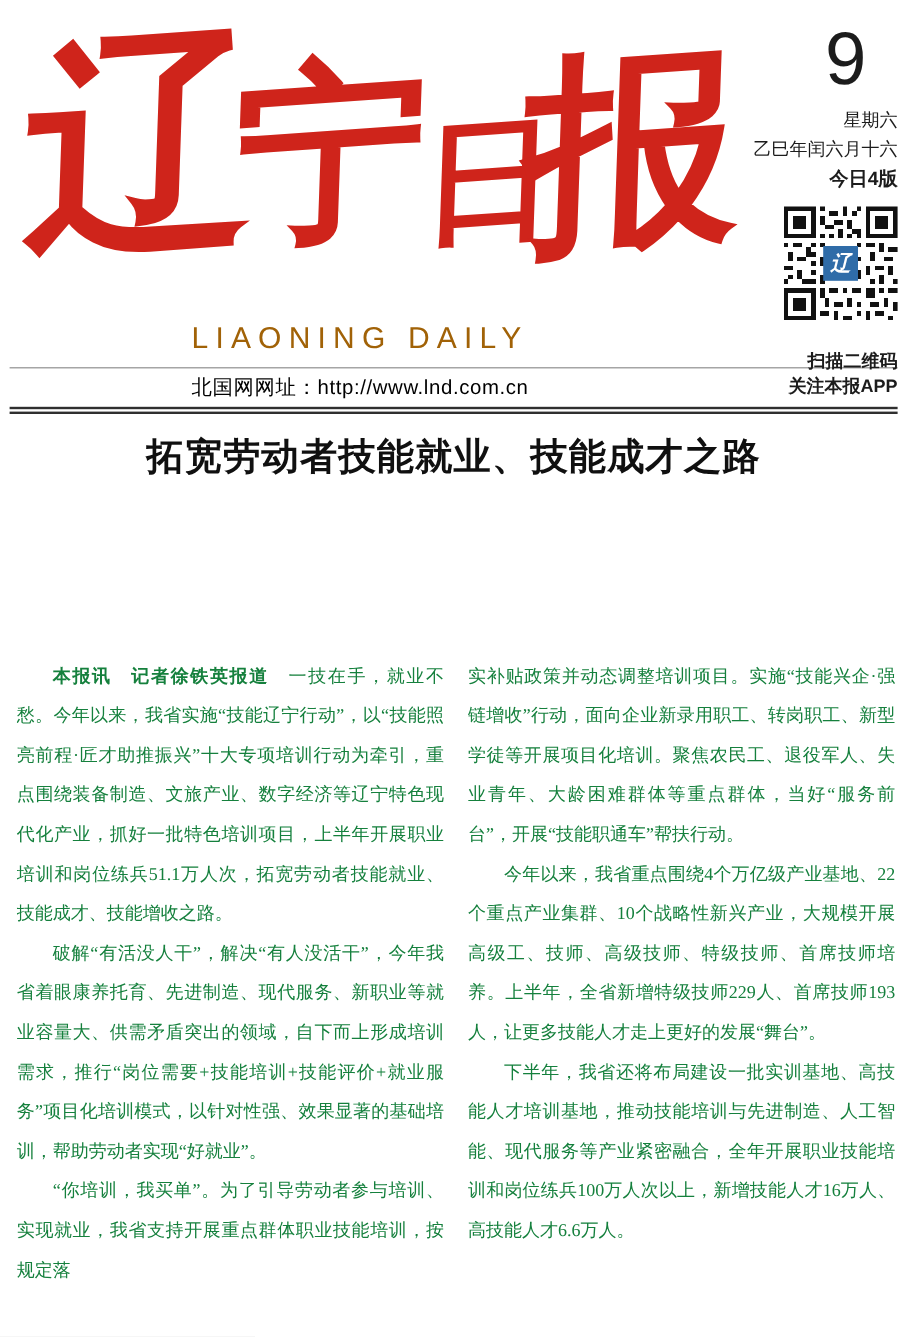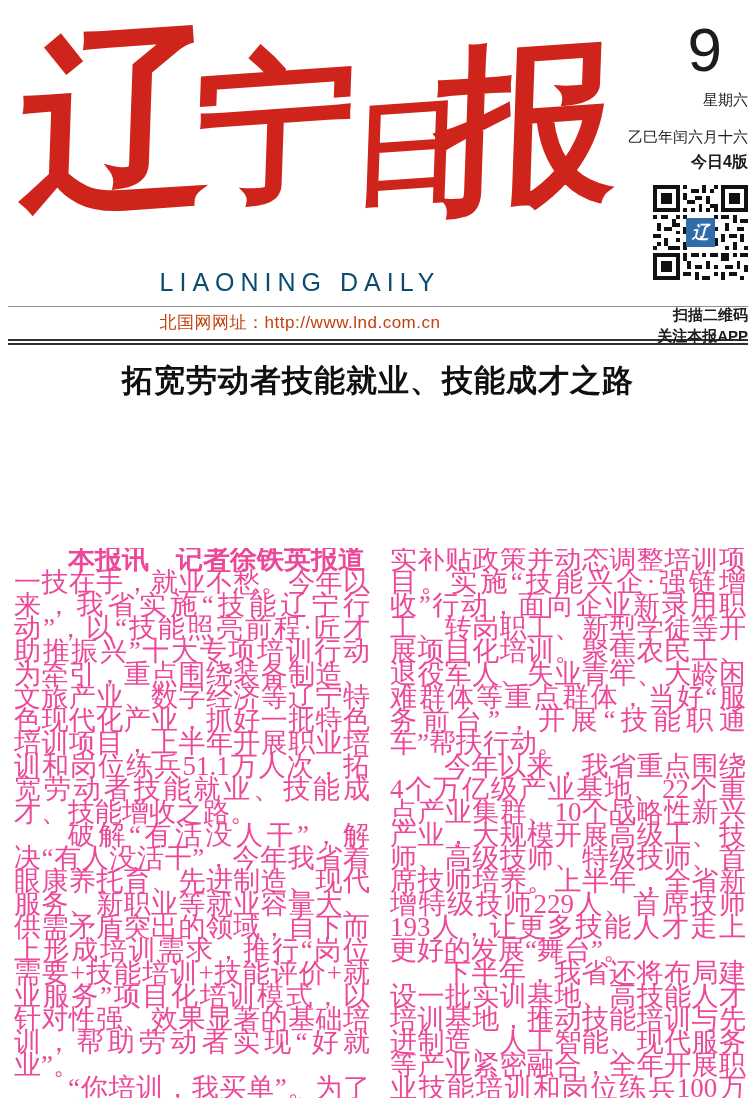--- a/index.html
+++ b/index.html
@@ -17,43 +17,43 @@
   .masthead{position:absolute;left:0;top:0;width:756px;height:345px;}
   .calli{position:absolute;color:#cf241b;font-family:"Liberation Serif",serif;
          font-weight:700;line-height:1;transform:skewX(-6deg) rotate(-4deg);}
   .c1{left:22px;top:28px;font-size:190px;}
   .c2{left:196px;top:48px;font-size:160px;}
   .c3{left:352px;top:96px;font-size:112px;}
   .c4{left:438px;top:38px;font-size:178px;}
 
   .en-title{
     position:absolute;left:60px;top:268px;width:480px;
-    text-align:center;color:#0c4a6e;
+    text-align:center;color:#a16207;
     font-family:"Liberation Sans","DejaVu Sans",sans-serif;
     font-size:25px;letter-spacing:6px;font-weight:400;
   }
   .rule-thin{position:absolute;left:8px;right:8px;top:306px;height:1px;background:#8f8f8f;}
   .url-line{
     position:absolute;left:60px;top:311px;width:480px;text-align:center;
     font-family:"Liberation Sans","DejaVu Sans",sans-serif;
-    font-size:17px;color:#c2410c;letter-spacing:0.5px;
+    font-size:17px;color:#000000;letter-spacing:0.5px;
   }
   .rule-double{position:absolute;left:8px;right:8px;top:339px;height:2px;
     border-top:2px solid #2f2f2f;border-bottom:2px solid #2f2f2f;}
 
   
   .dateblock{
     position:absolute;right:8px;top:16px;width:150px;
     font-family:"Liberation Sans","DejaVu Sans",sans-serif;color:#1c1c1c;
     text-align:right;
   }
   .d-ym{font-size:17px;padding-right:3px;}
   .d-day{font-size:62px;font-weight:400;line-height:1.02;padding-right:26px;margin-top:2px;}
   .d-week{font-size:15px;margin-top:10px;}
-  .d-lunar{font-size:15px;margin-top:18px;white-space:nowrap;}
+  .d-lunar{font-size:15px;margin-top:5px;white-space:nowrap;}
   .d-ed{font-size:16px;font-weight:700;margin-top:5px;}
   .qr-wrap{margin:12px 0 0 auto;width:95px;height:95px;position:relative;}
   .qr-wrap svg{display:block;width:95px;height:95px;}
   .qr-logo{
     position:absolute;left:33px;top:33px;width:29px;height:29px;background:#2f6ca8;
     color:#ffffff;font-size:17px;line-height:29px;text-align:center;
     font-family:"Liberation Serif",serif;font-style:italic;font-weight:700;
   }
   .qr-cap{font-size:15px;font-weight:600;line-height:1.4;margin-top:24px;}
 
@@ -62,21 +62,21 @@
     font-family:"Liberation Sans","DejaVu Sans",sans-serif;color:#101010;}
   .kicker{font-size:31px;font-weight:600;letter-spacing:1px;}
   .big-title{font-size:47px;font-weight:700;line-height:1.18;margin-top:14px;letter-spacing:1px;}
 
   
   .article{
     position:absolute;left:14px;top:548px;width:732px;height:550px;
     display:flex;gap:20px;
   }
   .col{width:356px;height:550px;overflow:hidden;
-    font-size:27px;line-height:23px;text-align:justify;color:#ec4899;}
+    font-size:15px;line-height:33px;text-align:justify;color:#15803d;}
   .para{margin:0;text-indent:2em;}
   .para.no-indent{text-indent:0;}
   .lead{font-weight:700;}
 </style>
 </head>
 <body>
 
 <div class="page">
 
   <div class="masthead">

